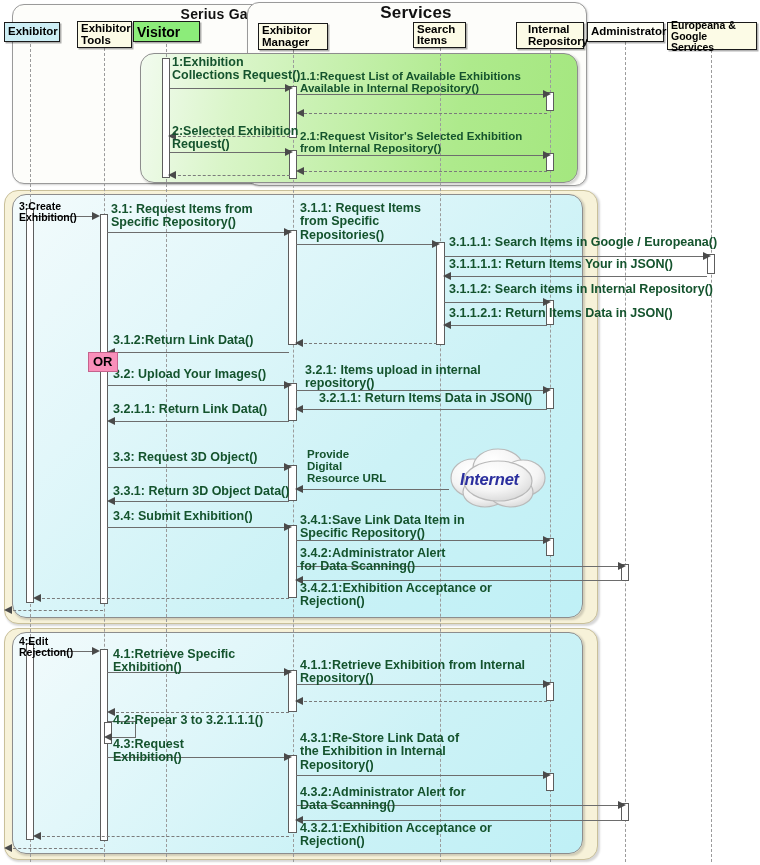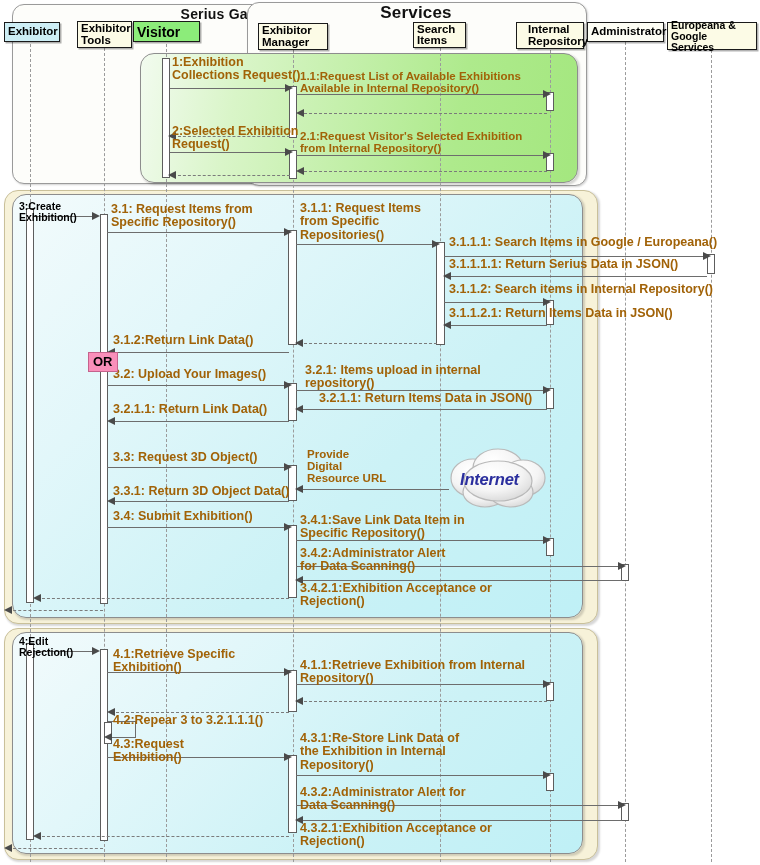--- a/index.html
+++ b/index.html
@@ -110,21 +110,21 @@
   .arrow-l{
     border-top:4.5px solid transparent;
     border-bottom:4.5px solid transparent;
     border-right:8px solid #4a4a4a;
   }
   .msg-label{
     position:absolute;
     font-size:11.5px;
     font-weight:bold;
     line-height:12.2px;
-    color:#a16207;
+    color:#14532d;
     z-index:26;
     white-space:pre-line;
   }
   .msg-label.big{font-size:12.5px;line-height:13.4px;}
   
   .selfmsg{
     position:absolute;
     box-sizing:border-box;
     border:1.3px solid #6d6d6d;
     border-left:none;
@@ -280,21 +280,21 @@
   <div class="msg-line" style="left:296px;top:244px;width:140px;"></div>
   <div class="arrow-r" style="left:432px;top:240px;"></div>
 
   <div class="act" style="left:436px;top:242px;width:9px;height:103px;"></div>
 
   <div class="msg-label big" style="left:449px;top:236px;">3.1.1.1: Search Items in Google / Europeana()</div>
   <div class="msg-line" style="left:444px;top:256px;width:263px;"></div>
   <div class="arrow-r" style="left:703px;top:252px;"></div>
   <div class="act" style="left:707px;top:254px;width:8px;height:20px;"></div>
 
-  <div class="msg-label big" style="left:449px;top:258px;">3.1.1.1.1: Return Serius Data in JSON()</div>
+  <div class="msg-label big" style="left:449px;top:258px;">3.1.1.1.1: Return Items Your in JSON()</div>
   <div class="msg-line" style="left:447px;top:276px;width:260px;"></div>
   <div class="arrow-l" style="left:443px;top:272px;"></div>
 
   <div class="msg-label big" style="left:449px;top:283px;">3.1.1.2: Search items in Internal Repository()</div>
   <div class="msg-line" style="left:444px;top:302px;width:103px;"></div>
   <div class="arrow-r" style="left:543px;top:298px;"></div>
   <div class="act" style="left:546px;top:300px;width:8px;height:25px;"></div>
 
   <div class="msg-label big" style="left:449px;top:307px;">3.1.1.2.1: Return Items Data in JSON()</div>
   <div class="msg-line" style="left:447px;top:325px;width:100px;"></div>

